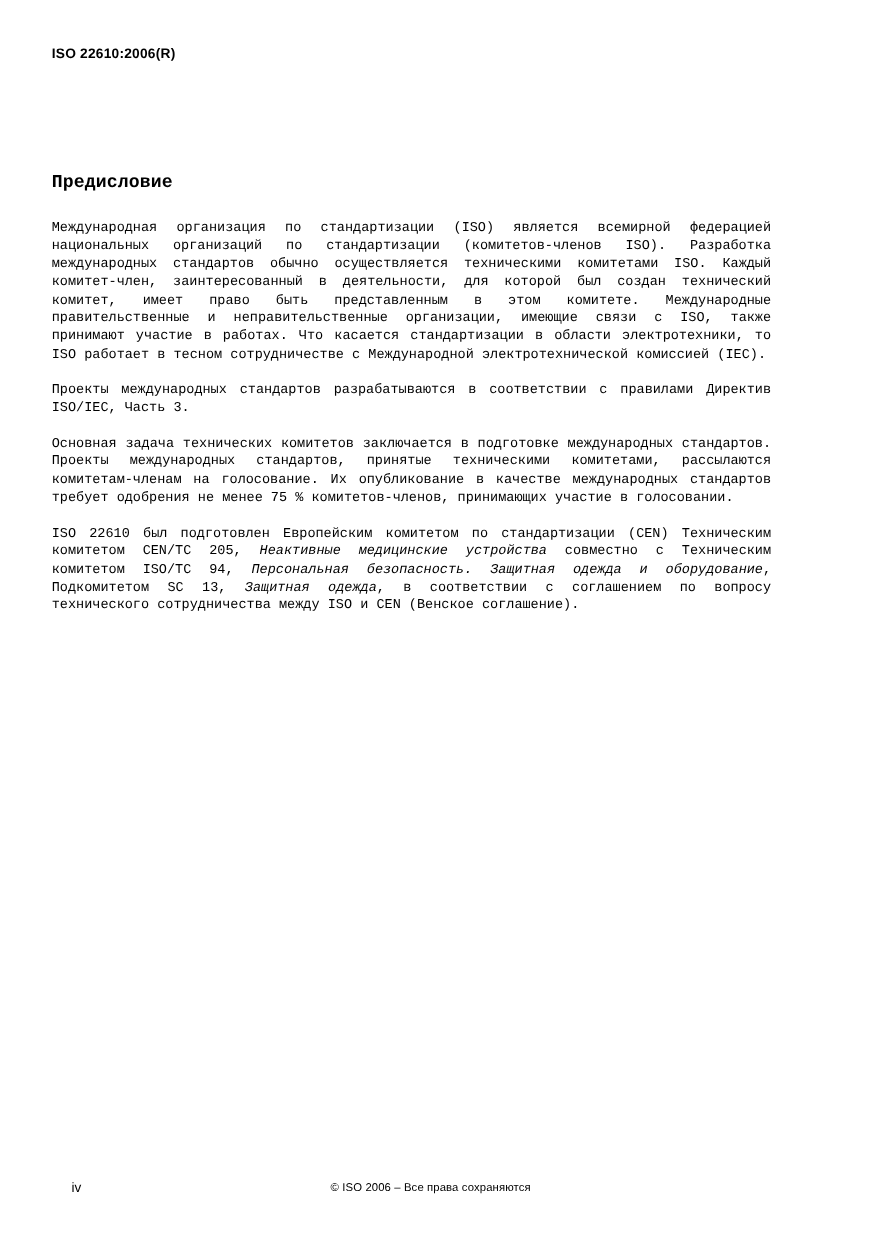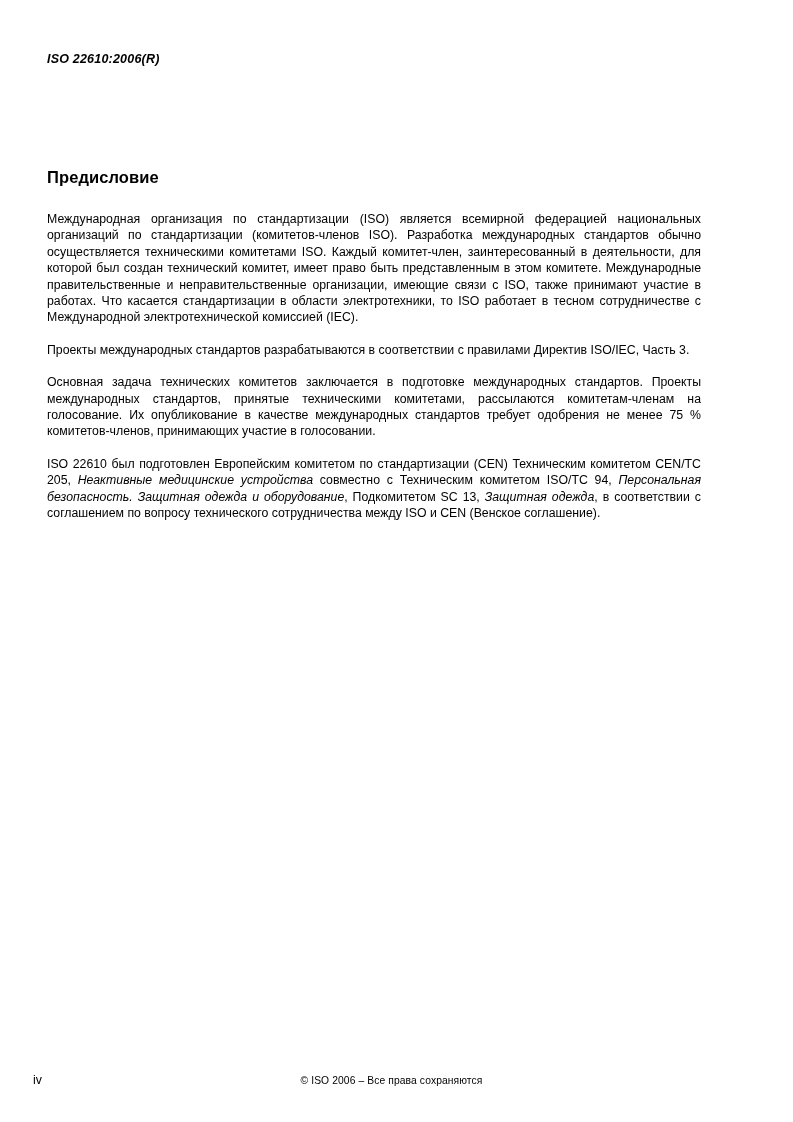--- a/index.html
+++ b/index.html
@@ -18,31 +18,31 @@
   .page {
     position: absolute;
     left: 0;
     top: 0;
     width: 793px;
     height: 1122px;
   }
   .header-std-ref {
     position: absolute;
     left: 47px;
-    top: 52px;
+    top: 42px;
     font-size: 12.5px;
     font-weight: bold;
     letter-spacing: 0.2px;
-    font-style: italic;
   }
   .content {
     position: absolute;
     left: 47px;
-    top: 168px;
+    top: 156px;
     width: 654px;
+    font-family: Liberation Mono, monospace;
   }
   .section-title {
     font-size: 16.5px;
     font-weight: bold;
     margin: 0 0 24px 0;
     letter-spacing: 0.1px;
   }
   p.body-par {
     font-size: 12.3px;
     line-height: 16.4px;
@@ -57,21 +57,21 @@
   }
   .footer {
     position: absolute;
     left: 0;
     top: 1068px;
     width: 793px;
     height: 24px;
   }
   .footer-page-num {
     position: absolute;
-    left: 33px;
+    left: 65px;
     top: 5px;
     font-size: 12.3px;
     text-align: right;
   }
   .footer-copyright {
     position: absolute;
     left: 0;
     top: 7px;
     width: 783px;
     text-align: center;

